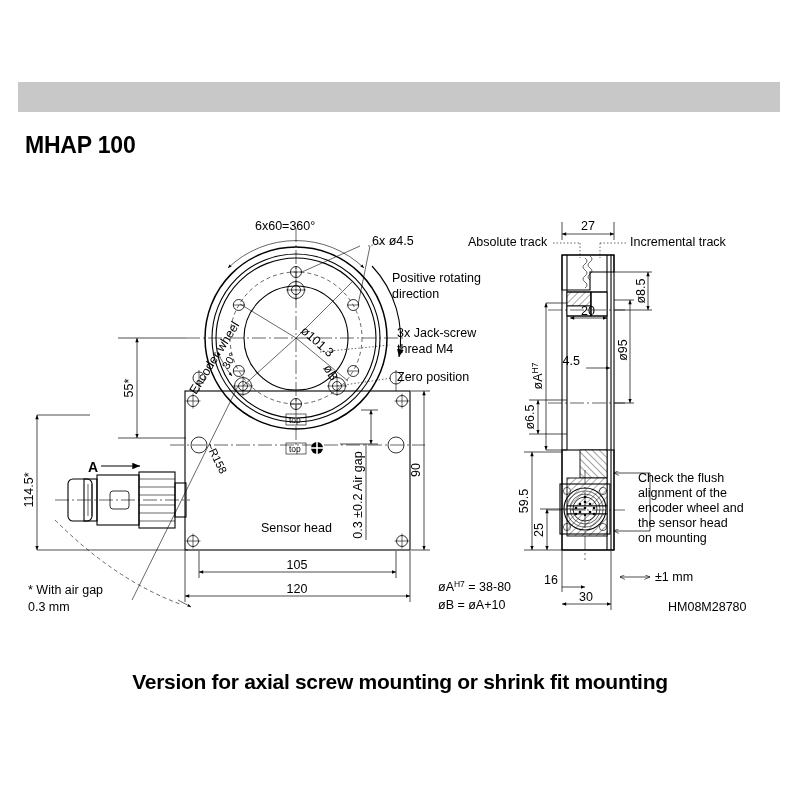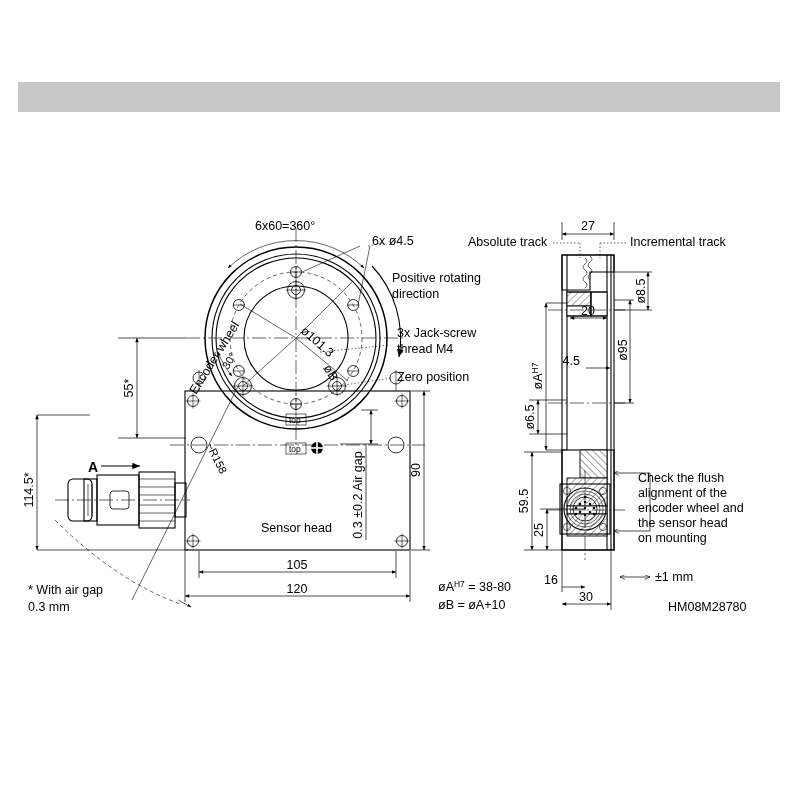--- a/index.html
+++ b/index.html
@@ -81,20 +81,21 @@
   .hatch-fill { fill: url(#hatchA); stroke: #000; stroke-width: 0.9; }
   .hatch-fill2 { fill: url(#hatchB); stroke: #000; stroke-width: 0.9; }
   .wh { fill: #fff; stroke: #000; stroke-width: 0.9; }
 </style>
 </head>
 <body>
 
 <div id="page">
 
   <div class="hdr-bar"></div>
+  <div class="model-title">MHAP 100</div>
 
   <svg class="drawing" viewBox="0 0 800 800">
     <defs>
       <pattern id="hatchA" patternUnits="userSpaceOnUse" width="5" height="5" patternTransform="rotate(45)">
         <rect width="5" height="5" fill="#fff"></rect>
         <line x1="0" y1="0" x2="0" y2="5" stroke="#000" stroke-width="0.7"></line>
       </pattern>
       <pattern id="hatchB" patternUnits="userSpaceOnUse" width="5" height="5" patternTransform="rotate(-45)">
         <rect width="5" height="5" fill="#fff"></rect>
         <line x1="0" y1="0" x2="0" y2="5" stroke="#000" stroke-width="0.7"></line>
@@ -436,13 +437,14 @@
 
     <g>
       <text class="txt" x="438" y="591">
         <tspan>øA</tspan><tspan dy="-4" font-size="8.5">H7</tspan><tspan dy="4"> = 38-80</tspan>
       </text>
       <text class="txt" x="438" y="609">øB = øA+10</text>
       <text class="txt" x="668" y="611">HM08M28780</text>
     </g>
   </svg>
 
+  <div class="caption">Version for axial screw mounting or shrink fit mounting</div>
 </div>
 
 </body></html>

